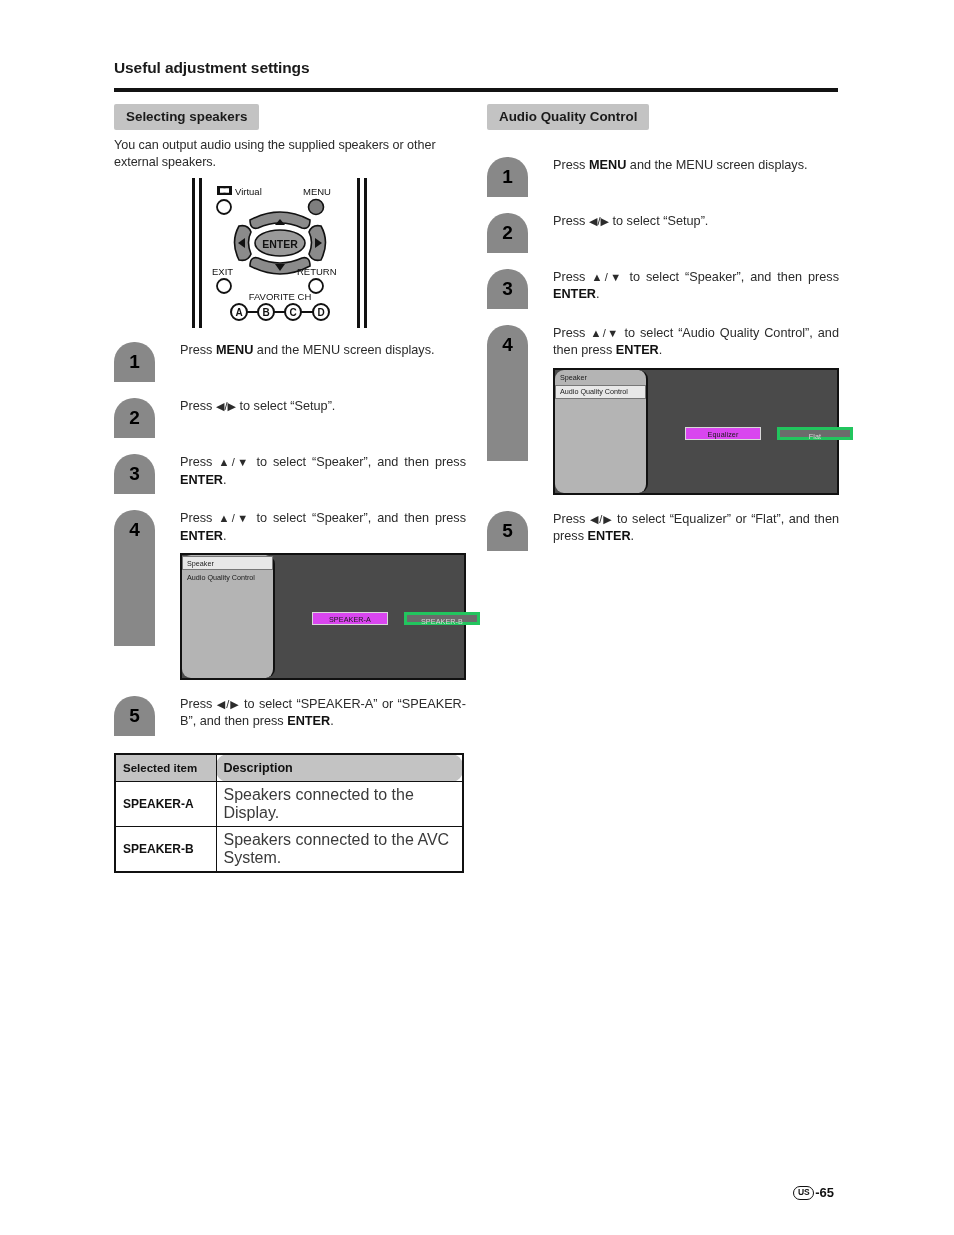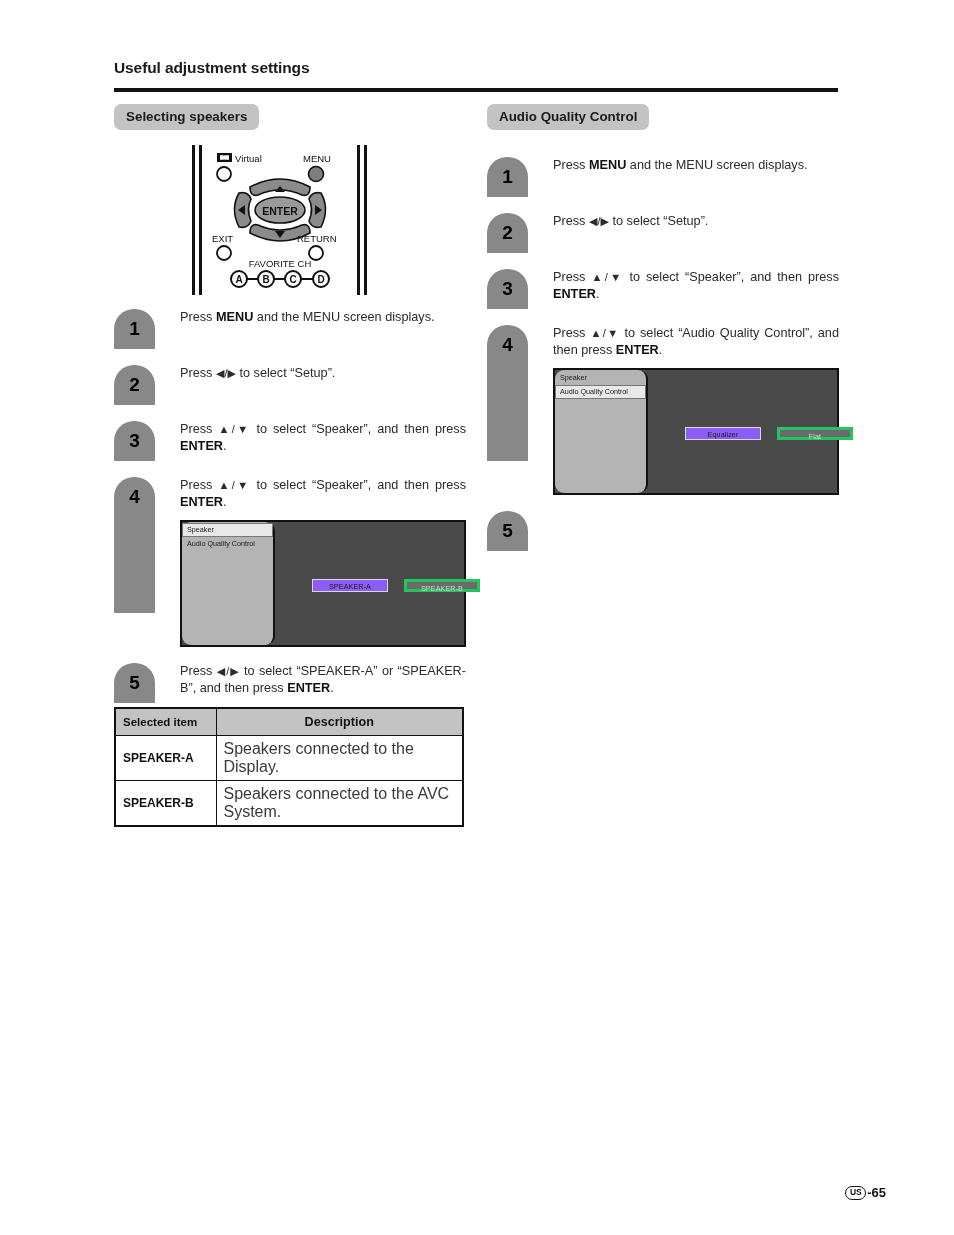--- a/index.html
+++ b/index.html
@@ -26,21 +26,21 @@
   }
 
   
   .col { position: absolute; width: 352px; }
   .col-left  { left: 114px; top: 104px; }
   .col-right { left: 487px; top: 104px; }
 
   .section-bar {
     display: inline-block;
     background: #c3c3c3;
-    border-radius: 7px;
+    border-radius: 2px;
     padding: 5px 12px 6px 12px;
     font-size: 13.4px; font-weight: bold;
     color: #1a1a1a;
     line-height: 15px;
     margin-bottom: 7px;
   }
   .intro {
     font-size: 12.6px; line-height: 16.6px; color: #2a2a2a;
     letter-spacing: -0.05px;
   }
@@ -113,55 +113,55 @@
   .osd-right { flex: 1; position: relative; background: #4a4a4a; }
   .osd-btn {
     position: absolute;
     height: 13px;
     font-size: 7.2px;
     line-height: 13px;
     text-align: center;
     letter-spacing: 0.1px;
   }
   .osd-btn.on {
-    background: #8b5cf6; color: #1a1a1a; border: 1px solid #d8d8d8;
+    background: #d946ef; color: #1a1a1a; border: 1px solid #d8d8d8;
   }
   .osd-btn.off {
     background: #6b6b6b; color: #d8d8d8; border: 3px solid #22c55e;
   }
 
   
   .tbl {
     border-collapse: collapse;
     width: 350px;
-    margin-top: 4px;
+    margin-top: 17px;
     border: 2px solid #111;
   }
   .tbl th, .tbl td {
     border: 1px solid #111;
     padding: 4px 7px;
     text-align: left;
     vertical-align: middle;
   }
   .tbl thead th {
     background: #c3c3c3;
     font-size: 11.5px; font-weight: bold; color: #111;
     padding: 6px 7px;
   }
-  .tbl thead th.desc { text-align: center; font-size: 12.6px; }
+  .tbl thead th.desc { text-align: left; font-size: 12.6px; border-radius: 12px; }
   .tbl td.item {
     font-size: 12px; font-weight: bold; color: #111;
     white-space: nowrap; width: 101px;
   }
   .tbl td.desc { font-size: 16px; color: #3a3a3a; }
 
   
   .footer {
     position: absolute; left: 0; top: 1185px; width: 954px;
-    text-align: right; padding-right: 68px;
+    text-align: right; padding-right: 120px;
     font-size: 13px; font-weight: bold; color: #111;
   }
   .us-badge {
     display: inline-block;
     border: 1.6px solid #111;
     border-radius: 9px;
     font-size: 8.5px; font-weight: bold;
     padding: 0px 3.5px 1px 3.5px;
     line-height: 11px;
     vertical-align: 2px;
@@ -175,20 +175,21 @@
 
   <div class="page-header">
     <div class="title">Useful adjustment settings</div>
   </div>
   <div class="header-rule"></div>
 
   <div class="col col-left">
 
     <div class="section-bar">Selecting speakers</div>
 
+    <div class="intro">You can output audio using the supplied speakers or other external speakers.</div>
 
     
     <div class="remote-wrap">
       <svg class="remote" width="176" height="150" viewBox="0 0 176 150">
 
         <rect x="0" y="0" width="3" height="150" fill="#111"></rect>
         <rect x="7" y="0" width="3" height="150" fill="#111"></rect>
         <rect x="165" y="0" width="3" height="150" fill="#111"></rect>
         <rect x="172" y="0" width="3" height="150" fill="#111"></rect>
 
@@ -326,20 +327,21 @@
         </div>
         <div class="osd-right">
           <div class="osd-btn on" style="left:37px; top:57px; width:76px;">Equalizer</div>
           <div class="osd-btn off" style="left:129px; top:57px; width:76px;">Flat</div>
         </div>
       </div>
     </div>
 
     <div class="step" style="margin-top:16px;">
       <div class="badge">5</div>
+      <div class="step-body">Press <span class="arrows">◀/▶</span> to select “Equalizer” or “Flat”, and then press <b>ENTER</b>.</div>
     </div>
 
   </div>
 
   <div class="footer">
     <span class="us-badge">US</span><span>-65</span>
   </div>
 
 </div>
 

